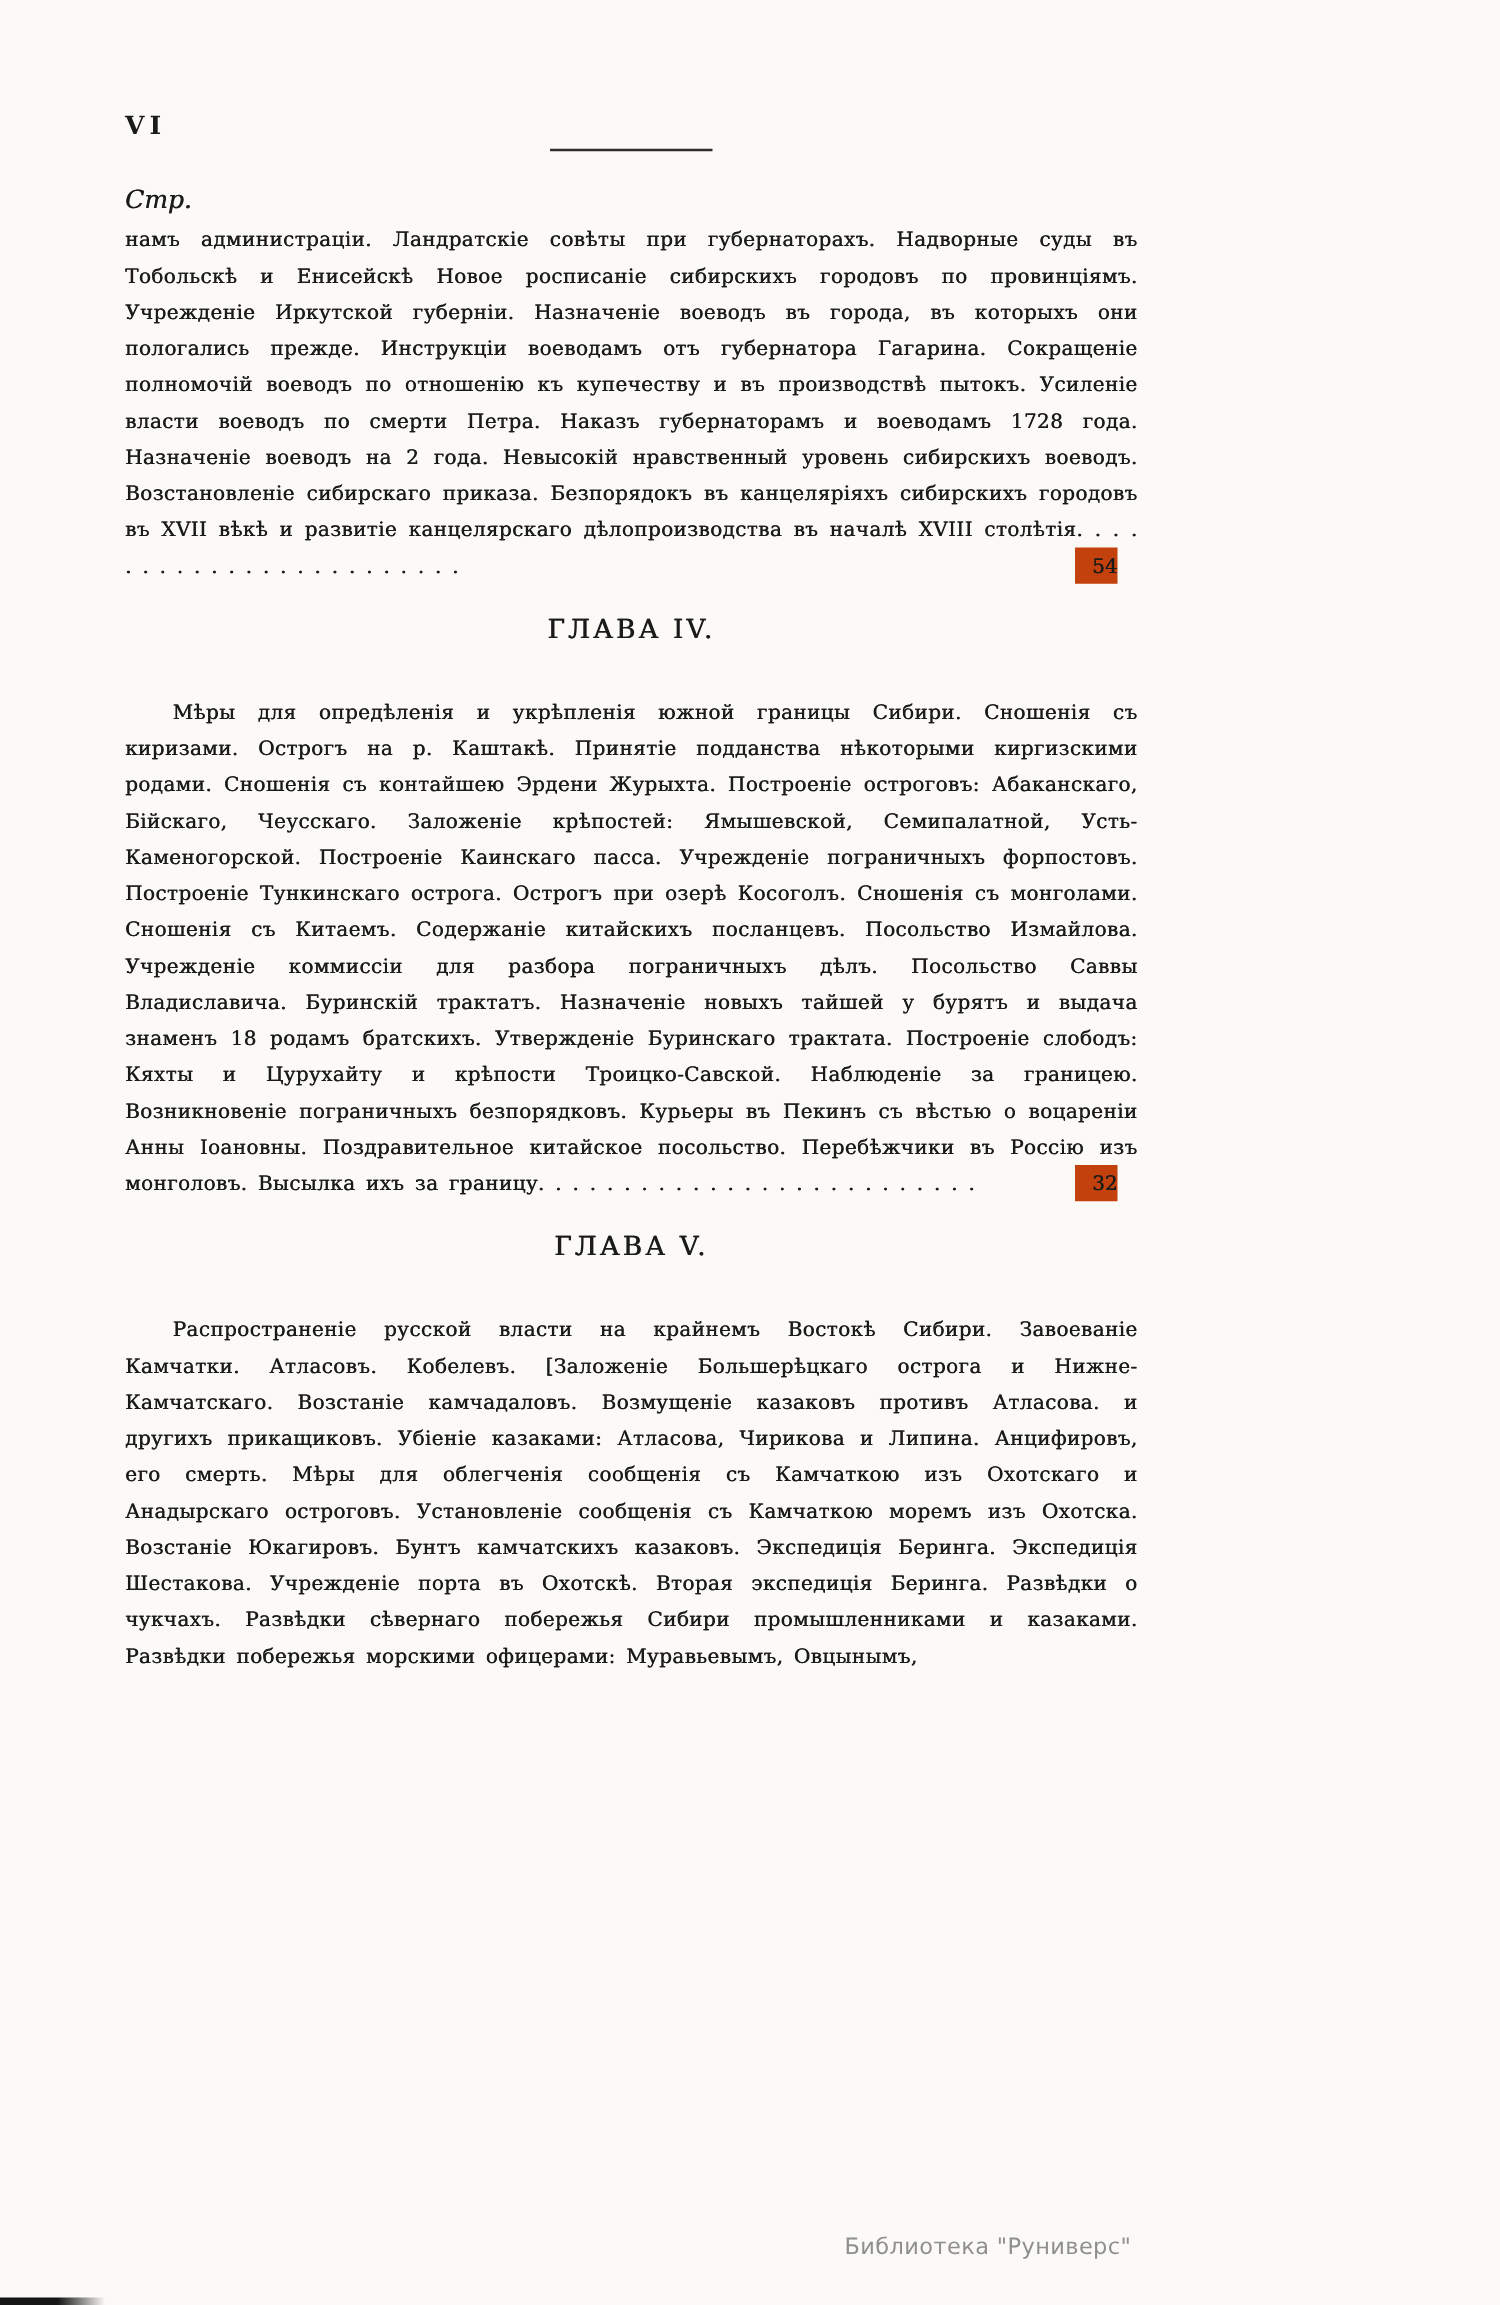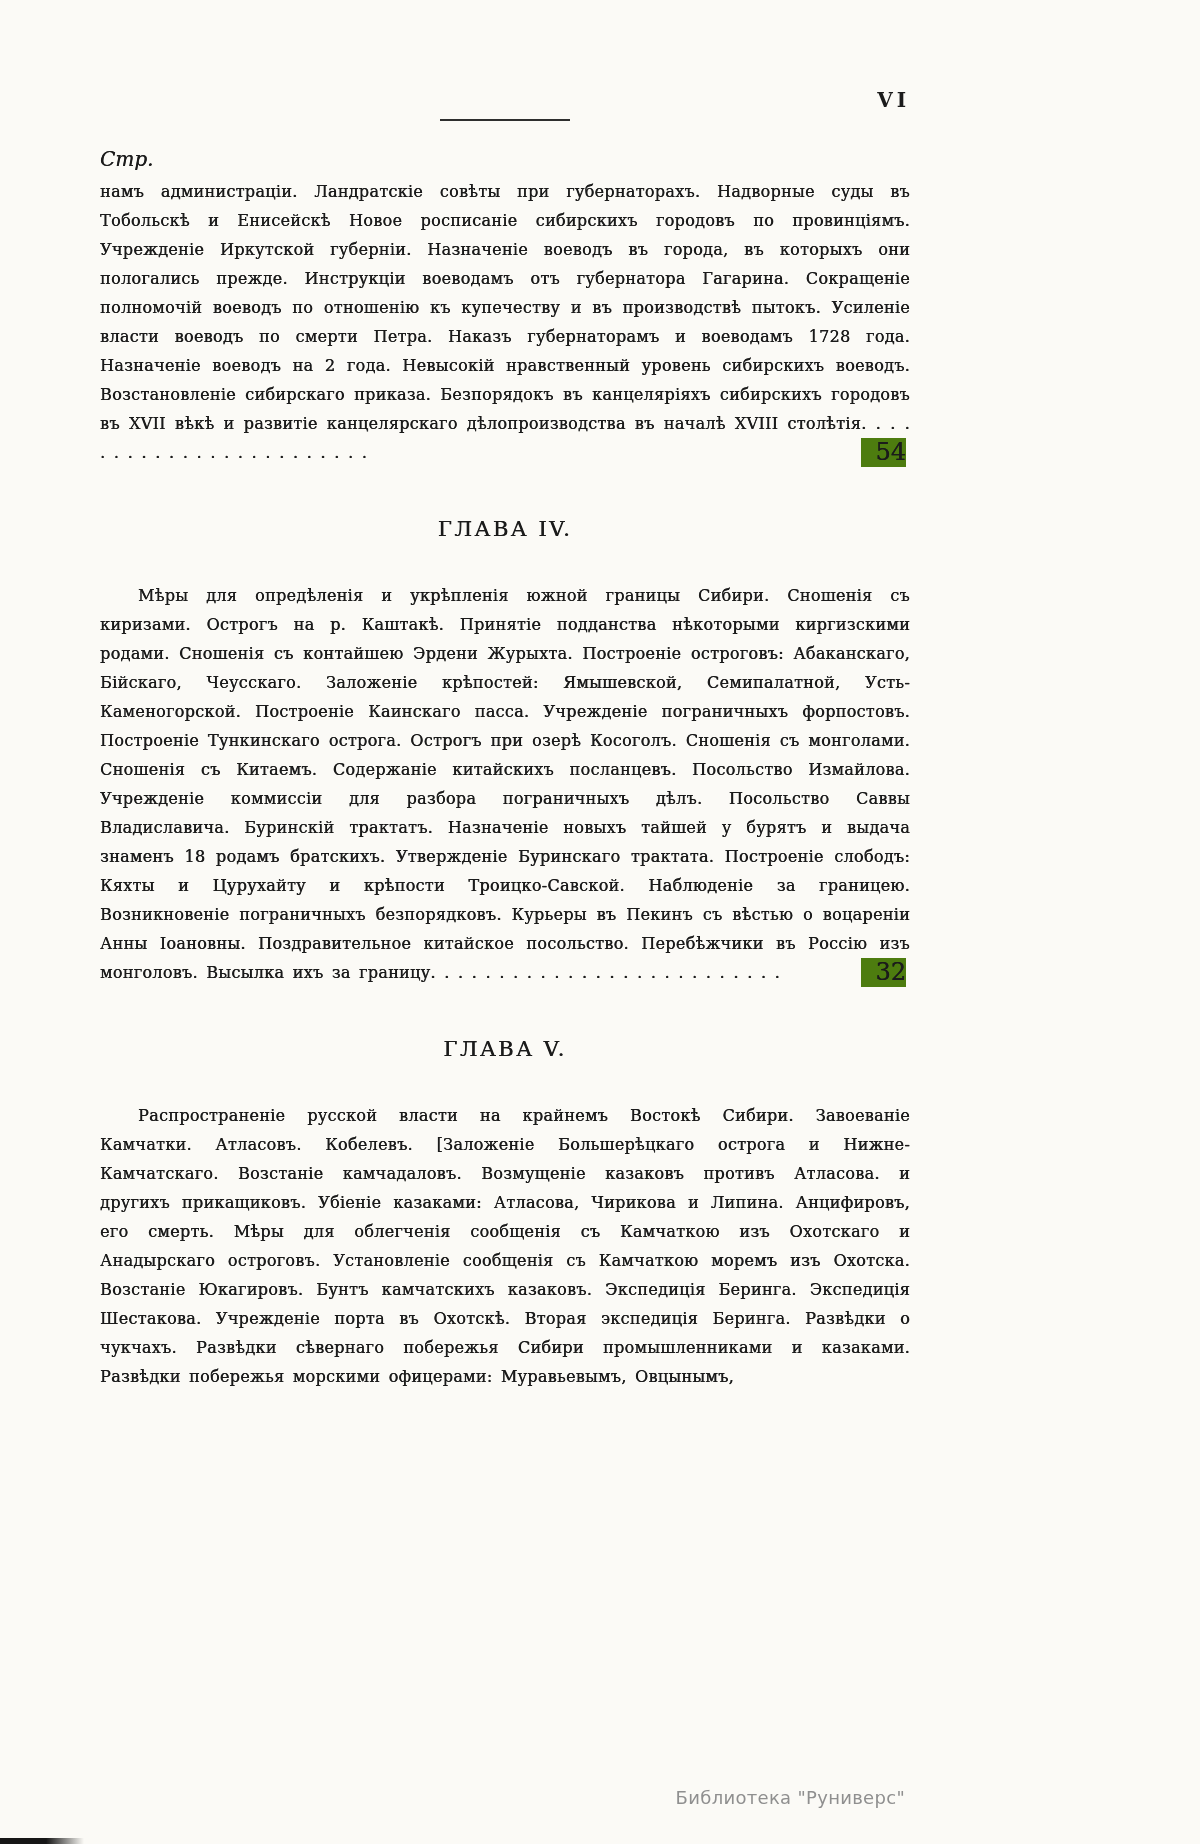--- a/index.html
+++ b/index.html
@@ -7,21 +7,21 @@
   body {
     background:#fbfaf6;
     font-family:"DejaVu Serif","Liberation Serif",serif;
     color:#1b1b1b;
     position:relative;
     overflow:hidden;
   }
   .page { padding:88px 290px 0 100px; position:relative; }
 
   .folio {
-    text-align:right;
+    text-align:left;
     font-size:20px;
     letter-spacing:4px;
     font-weight:700;
   }
   .folio-rule {
     width:130px;
     border-top:2px solid #2e2e2e;
     margin:7px auto 0 auto;
   }
 
@@ -38,35 +38,35 @@
     line-height:29px;
     text-align:justify;
     letter-spacing:0.3px;
     word-spacing:3px;
     text-shadow:0.35px 0 0 currentColor;
   }
   .entry p.indent { text-indent:38px; }
 
   .pageref {
     position:absolute;
-    right:4px;
+    right:16px;
     bottom:0;
-    font-size:24px;
+    font-size:16px;
     line-height:29px;
-    background:#4d7c0f;
+    background:#c2410c;
     padding-left:14px;
     text-shadow:0.35px 0 0 currentColor;
   }
 
   .chapter {
     text-align:center;
     font-size:21px;
     font-weight:400;
     letter-spacing:2.5px;
-    margin:50px 0 40px 0;
+    margin:24px 0 40px 0;
     text-shadow:0.5px 0 0 currentColor;
   }
 
   .watermark {
     position:absolute;
     right:295px;
     bottom:36px;
     font-family:"DejaVu Sans","Liberation Sans",sans-serif;
     font-size:18px;
     color:#8f8f8f;

